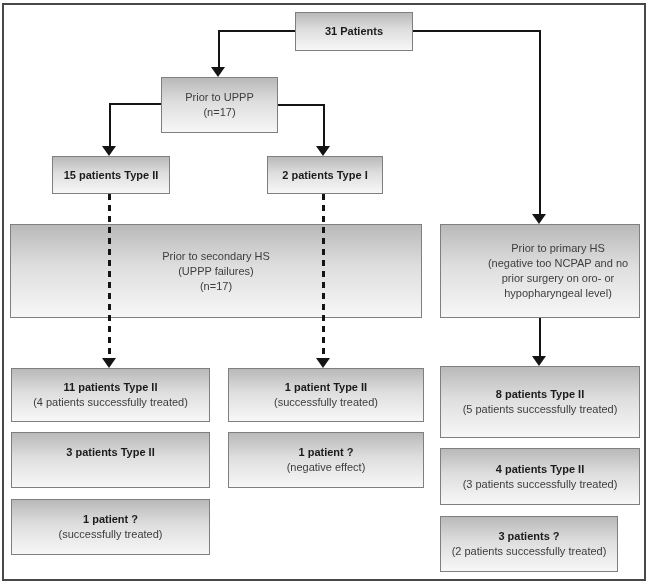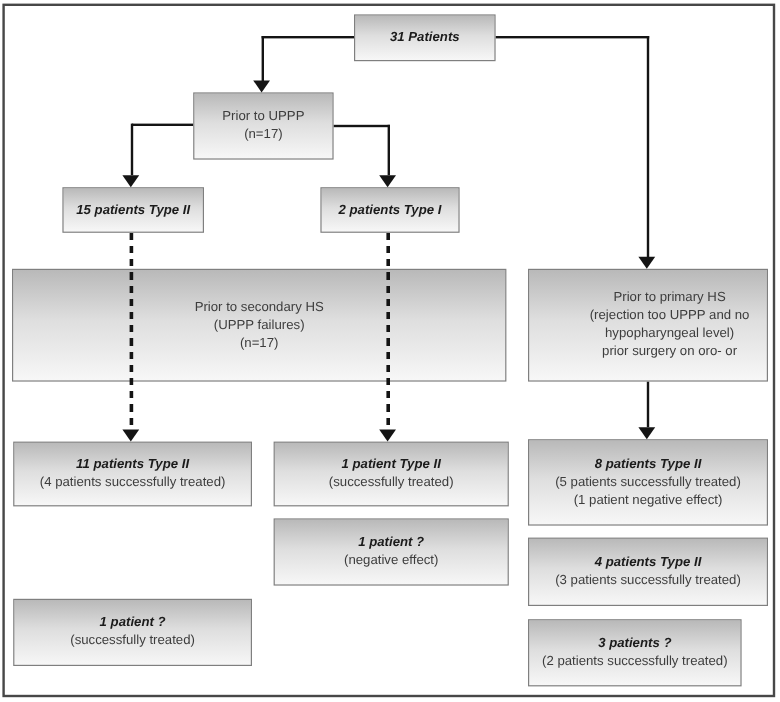--- a/index.html
+++ b/index.html
@@ -16,21 +16,21 @@
     border:2px solid var(--frame); box-sizing:border-box; pointer-events:none;
   }
   .box{
     position:absolute; box-sizing:border-box;
     border:1px solid var(--box-border);
     background:linear-gradient(to bottom, var(--box-top) 0%, #dedede 45%, var(--box-bottom) 100%);
     display:flex; flex-direction:column; justify-content:center; align-items:center;
     text-align:center; font-size:11px; line-height:15px; z-index:1;
     padding:2px 4px;
   }
-  .t{font-weight:700; color:var(--text-bold);font-style:italic;}
+  .t{font-weight:700; color:var(--text-bold);}
   .s{font-weight:400; color:var(--text-sub);}
   .hline{position:absolute; height:2px; background:var(--line); z-index:0;}
   .vline{position:absolute; width:2px; background:var(--line); z-index:0;}
   .dline{
     position:absolute; width:3px; z-index:2;
     background:repeating-linear-gradient(to bottom, var(--line) 0px, var(--line) 6px, transparent 6px, transparent 11px);
   }
   .arrow{
     position:absolute; width:0; height:0; z-index:2;
     border-left:7px solid transparent; border-right:7px solid transparent;
@@ -86,41 +86,43 @@
   </div>
 
   <div class="box" style="left:10px; top:224px; width:412px; height:94px;">
     <div class="s">Prior to secondary HS</div>
     <div class="s">(UPPP failures)</div>
     <div class="s">(n=17)</div>
   </div>
 
   <div class="box" style="left:440px; top:224px; width:200px; height:94px;padding-left:40px;">
     <div class="s">Prior to primary HS</div>
-    <div class="s">(rejection too UPPP and no</div>
+    <div class="s">(negative too NCPAP and no</div>
+    <div class="s">prior surgery on oro- or</div>
     <div class="s">hypopharyngeal level)</div>
-    <div class="s">prior surgery on oro- or</div>
   </div>
 
   <div class="box" style="left:11px; top:368px; width:199px; height:54px;text-align:center;">
     <div class="t">11 patients Type II</div>
     <div class="s">(4 patients successfully treated)</div>
   </div>
 
   <div class="box" style="left:228px; top:368px; width:196px; height:54px;">
     <div class="t">1 patient Type II</div>
     <div class="s">(successfully treated)</div>
   </div>
 
   <div class="box" style="left:440px; top:366px; width:200px; height:72px;">
     <div class="t">8 patients Type II</div>
     <div class="s">(5 patients successfully treated)</div>
-    <div class="s">(1 patient negative effect)</div>
   </div>
 
+  <div class="box" style="left:11px; top:432px; width:199px; height:56px; justify-content:flex-start; padding-top:12px;">
+    <div class="t">3 patients Type II</div>
+  </div>
 
   <div class="box" style="left:228px; top:432px; width:196px; height:56px;">
     <div class="t">1 patient ?</div>
     <div class="s">(negative effect)</div>
   </div>
 
   <div class="box" style="left:440px; top:448px; width:200px; height:57px;">
     <div class="t">4 patients Type II</div>
     <div class="s">(3 patients successfully treated)</div>
   </div>

